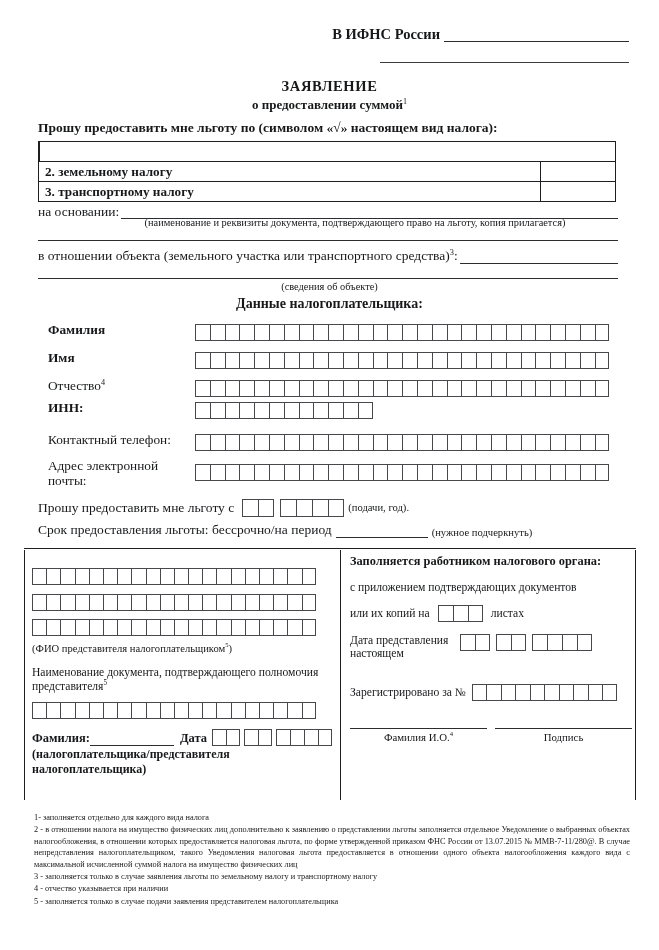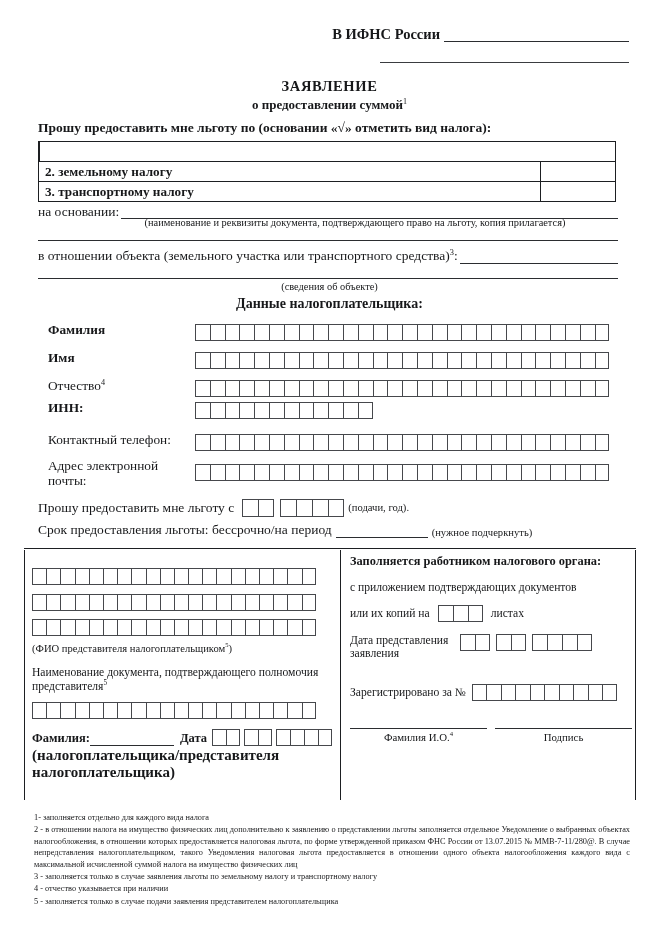--- a/index.html
+++ b/index.html
@@ -251,21 +251,21 @@
     margin-top: 12px;
   }
 
   .sign-row {
     display: flex;
     align-items: flex-end;
     margin-top: 8px;
   }
   .sign-row .t { font-size: 12.5px; font-weight: 700; white-space: nowrap; }
   .sign-row .rule { width: 104px; border-bottom: 1.2px solid #2b2d30; height: 13px; }
-  .sign-sub { font-size: 15px; font-weight: 700; margin-top: 1px; }
+  .sign-sub { font-size: 12px; font-weight: 700; margin-top: 1px; }
 
   .ofc-title { font-size: 12.4px; font-weight: 700; }
   .ofc-row { display: flex; align-items: center; font-size: 11.6px; }
   .ofc-text { font-size: 11.6px; line-height: 14px; }
 
   .sig-lines {
     display: flex;
     margin-top: 8px;
     gap: 8px;
   }
@@ -293,21 +293,21 @@
     <span class="lbl">В ИФНС России</span>
     <span class="rule"></span>
   </div>
   <div class="hdr-rule2"></div>
 
   <div class="title-main">ЗАЯВЛЕНИЕ</div>
   <div class="title-sub">
     <span>о предоставлении суммой</span><sup>1</sup>
   </div>
 
-  <div class="lead-line">Прошу предоставить мне льготу по (основании «√» отметить вид налога):</div>
+  <div class="lead-line">Прошу предоставить мне льготу по (символом «√» настоящем вид налога):</div>
 
   <div class="tax-table">
     <div class="row">
       <div class="cell-check"></div>
     </div>
     <div class="row">
       <div class="cell-label">
         <span>2. земельному налогу</span>
       </div>
       <div class="cell-check"></div>
@@ -687,21 +687,21 @@
               <span class="bx" style="width: 15px; height: 17px;"></span>
               <span class="bx" style="width: 15px; height: 17px;"></span>
             </span></span>
         <span style="width:8px;display:inline-block;"></span>
         <span>листах</span>
       </div>
 
       <div class="ofc-row" style="margin-top:12px;align-items:flex-start;">
         <span style="display:inline-block;width:110px;line-height:13px;">
           <span>Дата представления</span><br>
-          <span>заявления</span>
+          <span>настоящем</span>
         </span>
         <span id="ofc-date-d"><span class="boxes" style="display: inline-flex; vertical-align: middle;">
               <span class="bx" style="width: 15px; height: 17px;"></span>
               <span class="bx" style="width: 15px; height: 17px;"></span>
             </span></span>
         <span style="width:6px;display:inline-block;"></span>
         <span id="ofc-date-m"><span class="boxes" style="display: inline-flex; vertical-align: middle;">
               <span class="bx" style="width: 15px; height: 17px;"></span>
               <span class="bx" style="width: 15px; height: 17px;"></span>
             </span></span>

